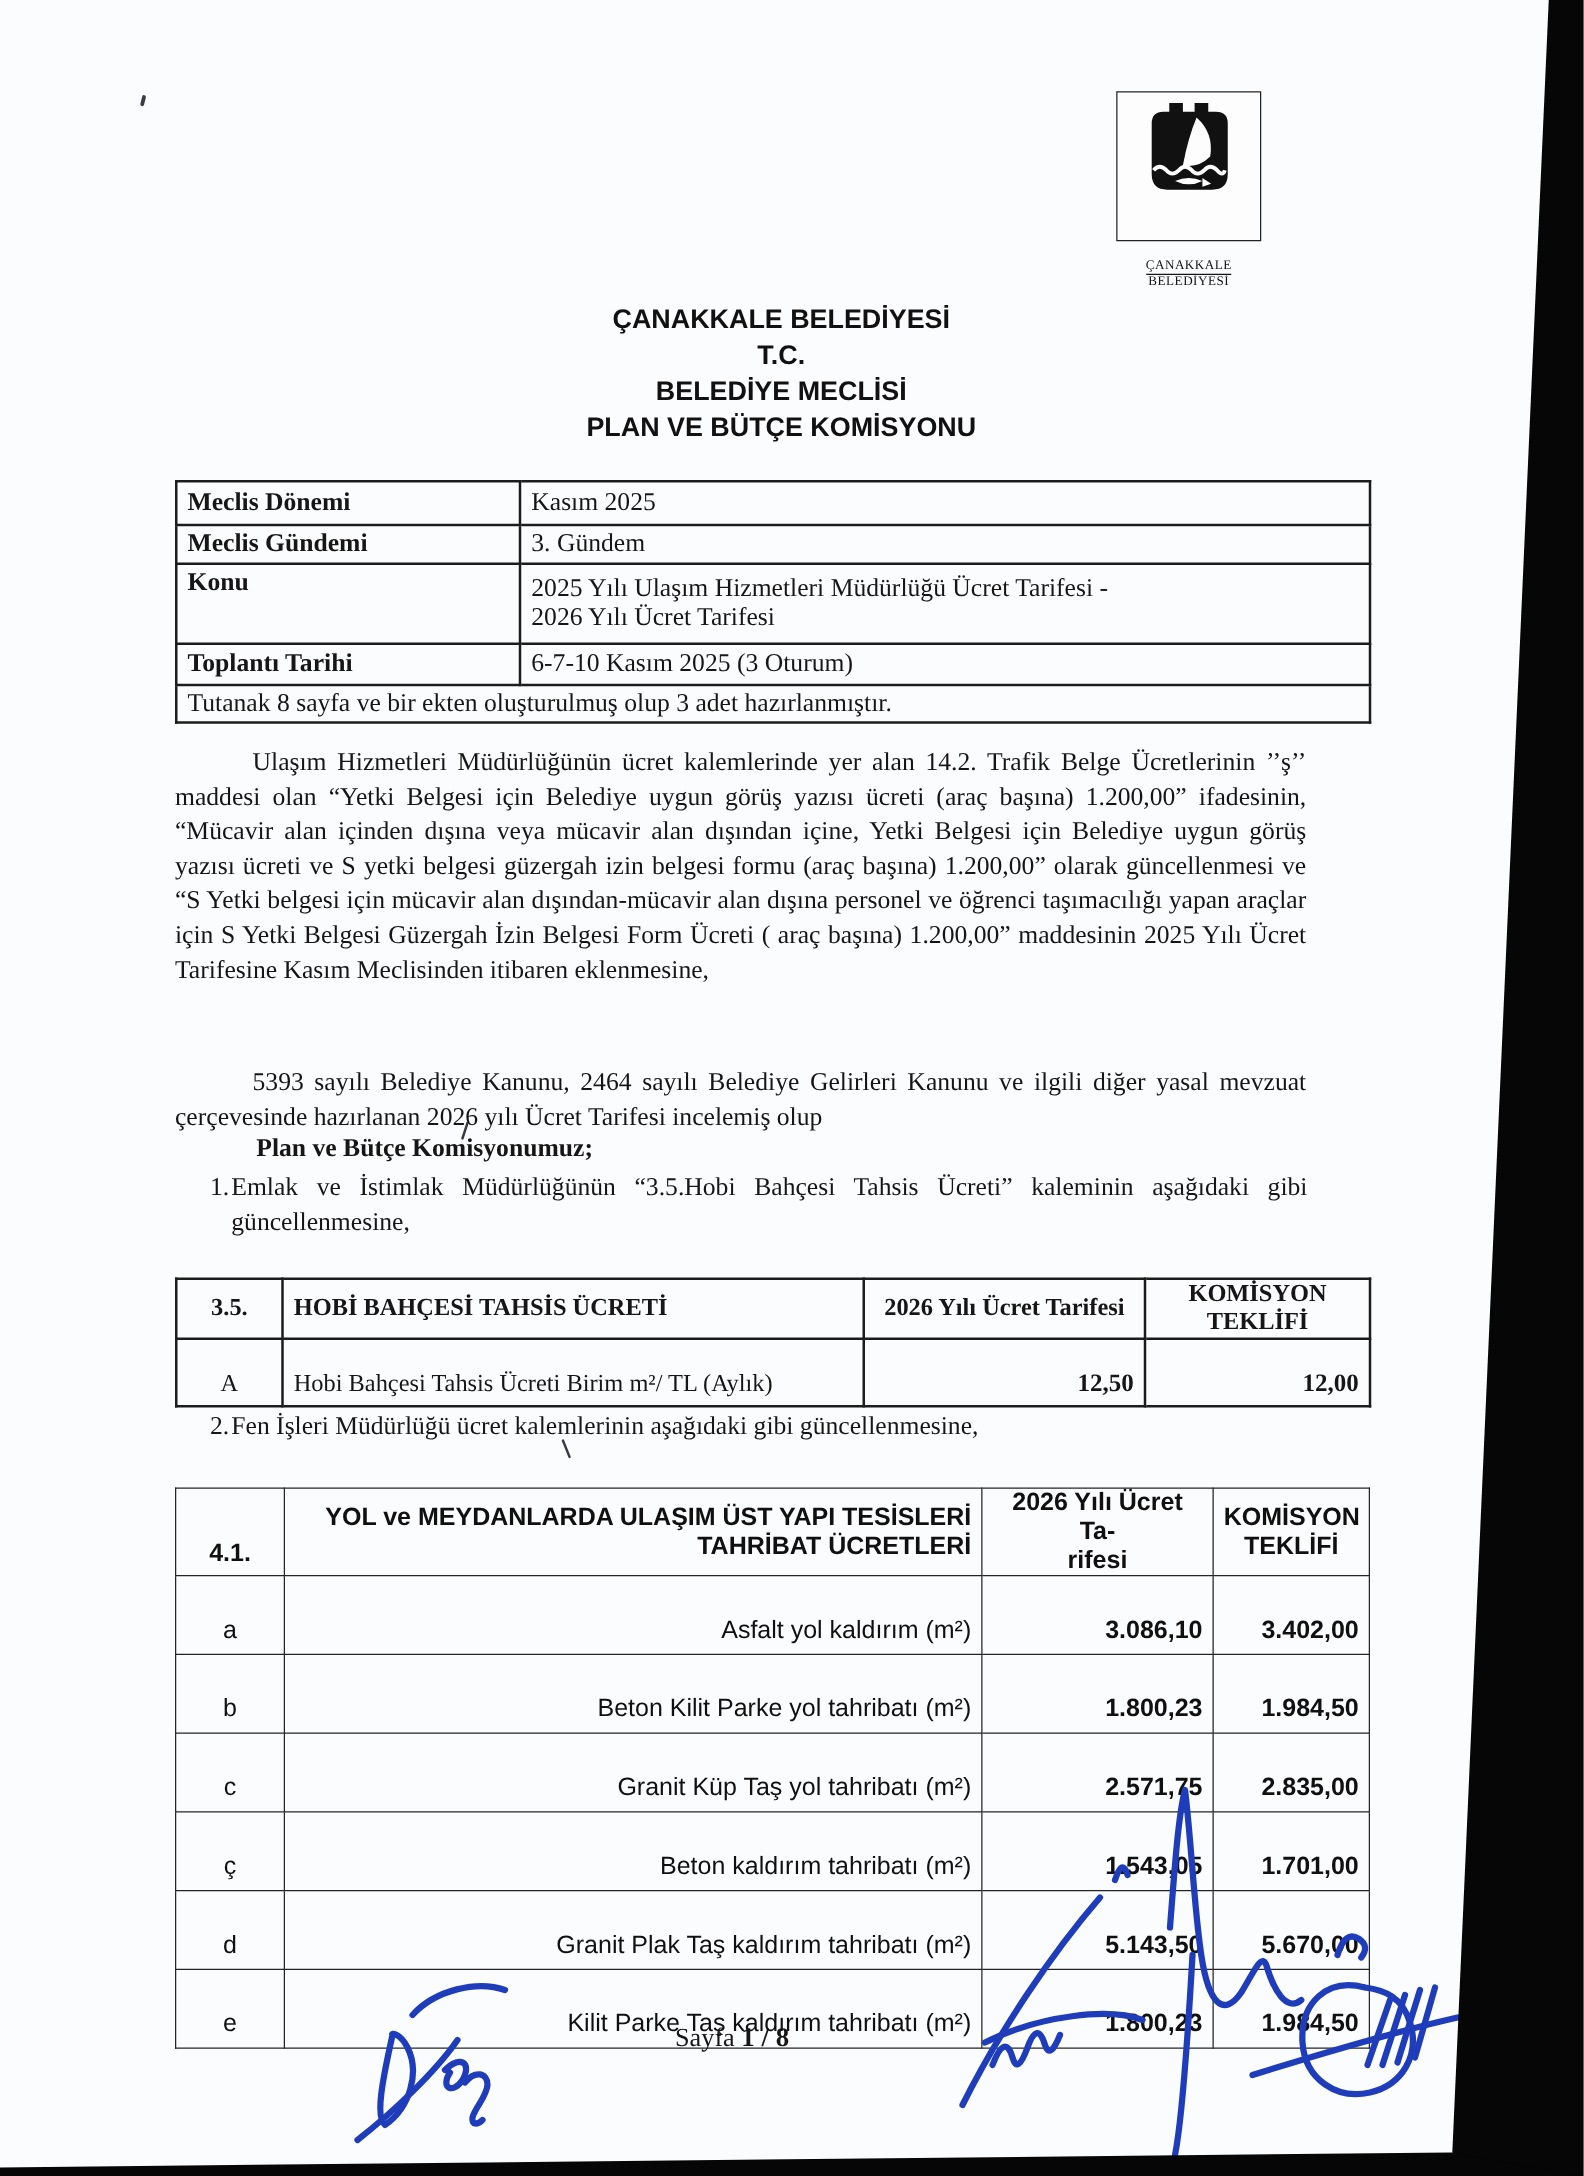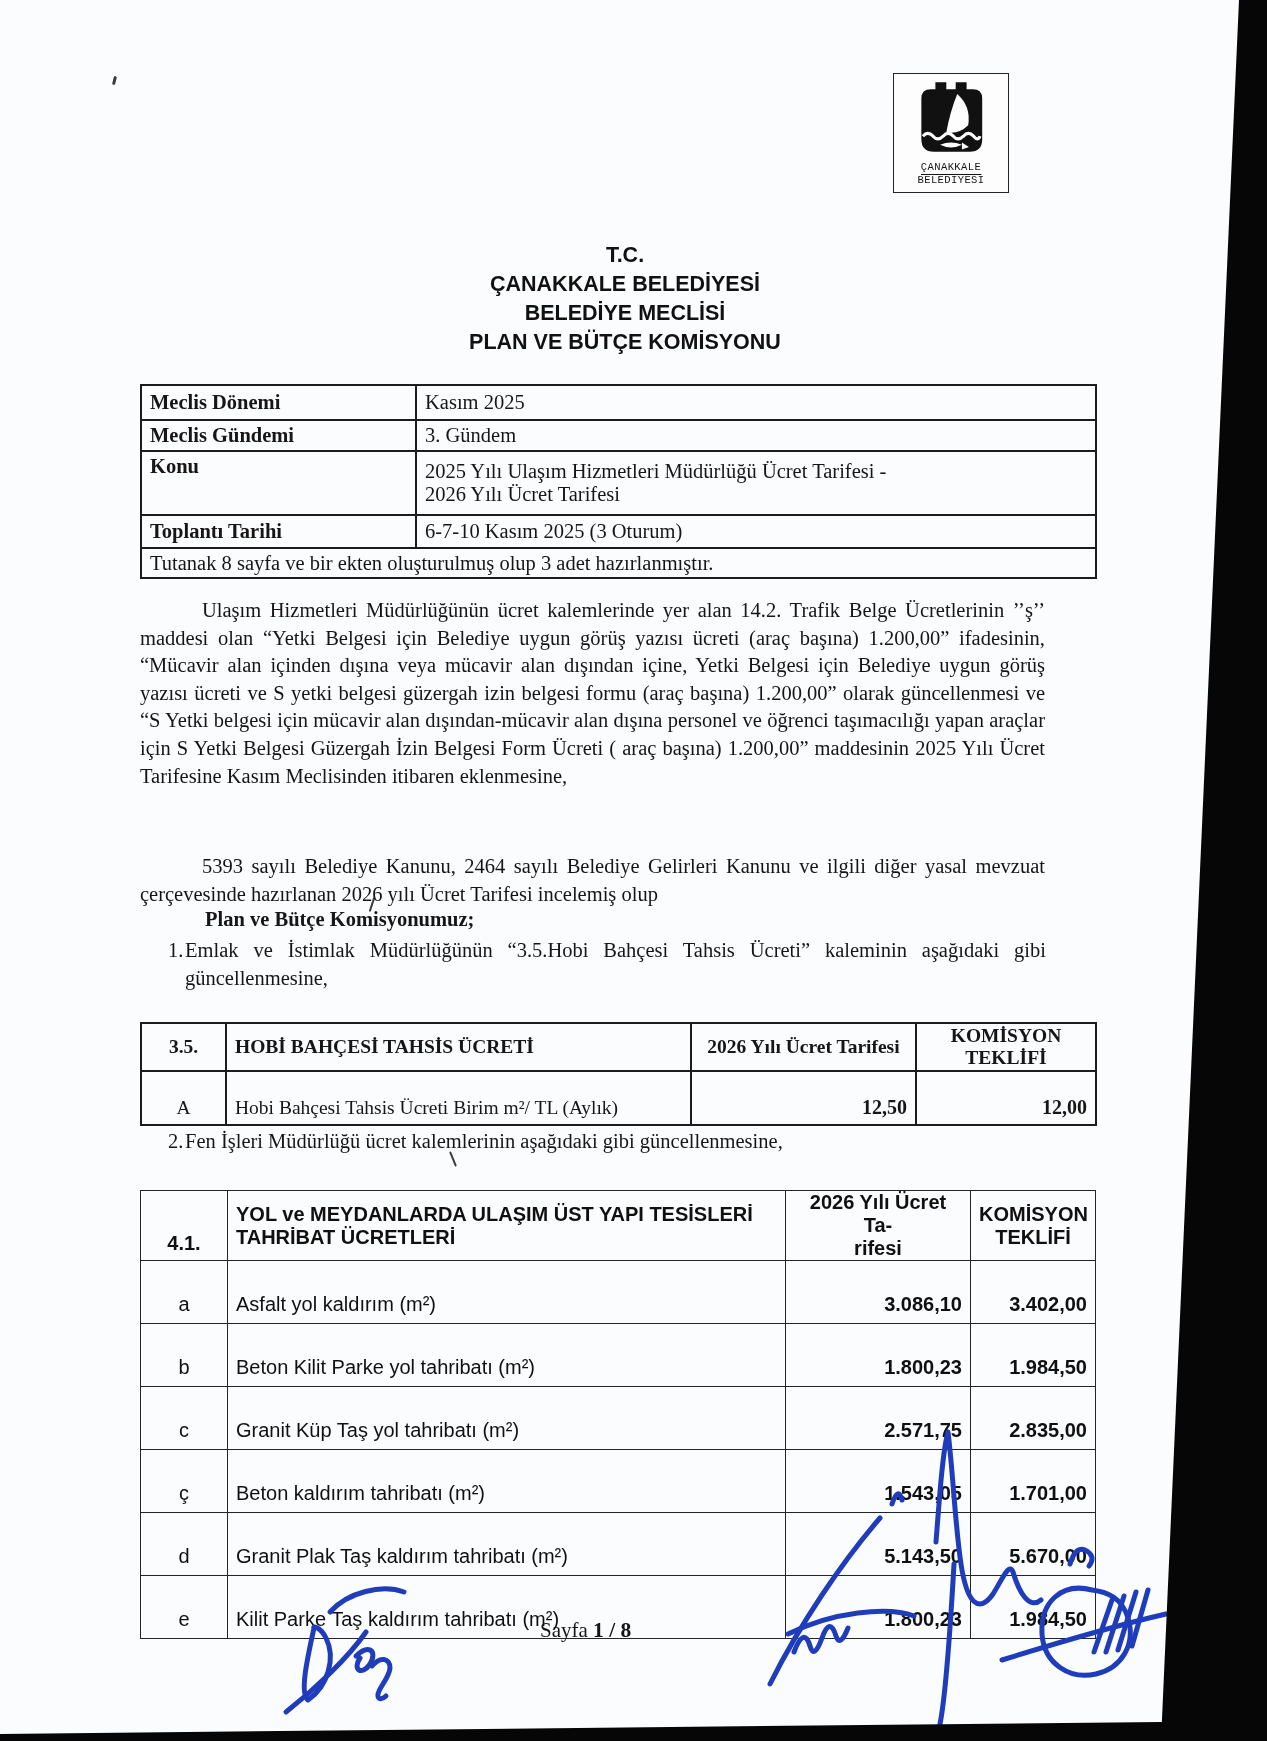--- a/index.html
+++ b/index.html
@@ -13,22 +13,22 @@
   
   .mark { position:absolute; background:#3a3a42; border-radius:2px; }
 
   
   .logo-box {
     position:absolute; left:893px; top:73px; width:114px; height:118px;
     border:1.5px solid #232323; background:#fdfdfe; text-align:center;
   }
   .logo-emblem { margin-top:6px; }
   .logo-caption {
-    font-family:Liberation Mono, monospace;
-    font-size:10.5px; line-height:11px; color:#141414; letter-spacing:.4px;
+    font-family:Liberation Serif, serif;
+    font-size:10.5px; line-height:11px; color:#141414; letter-spacing:.4px;margin-top:44px;
   }
   .logo-caption .l1 { display:inline-block; border-bottom:1px solid #141414; padding-bottom:1px; }
 
   
   .doc-header {
     position:absolute; left:425px; top:241px; width:400px; text-align:center;
     font-family:"Liberation Sans","DejaVu Sans",sans-serif;
     font-weight:bold; font-size:21.5px; line-height:29px; color:#111;
   }
 
@@ -55,21 +55,21 @@
   .boldline { position:absolute; left:205px; font-size:20.5px; font-weight:bold; }
   .list-item { position:absolute; left:168px; width:878px; font-size:20.5px; line-height:27.6px; }
   .list-item .num { position:absolute; left:0; top:0; }
   .list-item .txt { display:block; margin-left:17px; text-align:justify; }
 
   
   .t41 {
     position:absolute; left:140px; top:1190px; width:955px; table-layout:fixed;
     font-family:"Liberation Sans","DejaVu Sans",sans-serif;
   }
-  .t41 td { border:1.6px solid #242424; font-size:20px; padding:0 8px; color:#101010; }
+  .t41 td { border:1.6px solid #242424; font-size:20px; padding:0 8px; color:#101010;text-align:right; }
   .t41 .hdr td { font-weight:bold; height:50px; white-space:pre-line; line-height:23px; }
   .t41 .hdr .c-code { vertical-align:bottom; padding-bottom:5px; text-align:center; }
   .t41 .hdr .c-desc { vertical-align:middle; }
   .t41 .hdr .c-mid, .t41 .hdr .c-right { text-align:center; vertical-align:middle; }
   .t41 .data td { height:55px; vertical-align:bottom; padding-bottom:7px; }
   .t41 .data .c-code { text-align:center; }
   .t41 .data .c-num { text-align:right; font-weight:bold; }
 
   
   .page-footer { position:absolute; left:540px; top:1618px; width:150px; text-align:left; font-size:21px; }
@@ -94,22 +94,22 @@
       <path fill="none" stroke="#fdfdfe" stroke-width="4" d="M14,72 q6,-7 13,0 q6,7 13,0 q6,-7 13,0 q6,7 13,0 q6,-7 13,0 q6,7 8,0"></path>
       <path fill="#fdfdfe" d="M36,83 q14,-6 28,0 q-14,7 -28,0 Z M64,80 l9,6 l-9,3 Z"></path>
     </svg>
     <div class="logo-caption">
       <span class="l1">ÇANAKKALE</span><br>
       <span class="l2">BELEDİYESİ</span>
     </div>
   </div>
 
   <div class="doc-header">
+    <div>ÇANAKKALE BELEDİYESİ</div>
     <div>T.C.</div>
-    <div>ÇANAKKALE BELEDİYESİ</div>
     <div>BELEDİYE MECLİSİ</div>
     <div>PLAN VE BÜTÇE KOMİSYONU</div>
   </div>
 
   <table class="info-table">
     <colgroup>
         <col style="width:275px">
         <col style="width:680px">
       </colgroup>
     <tbody>

